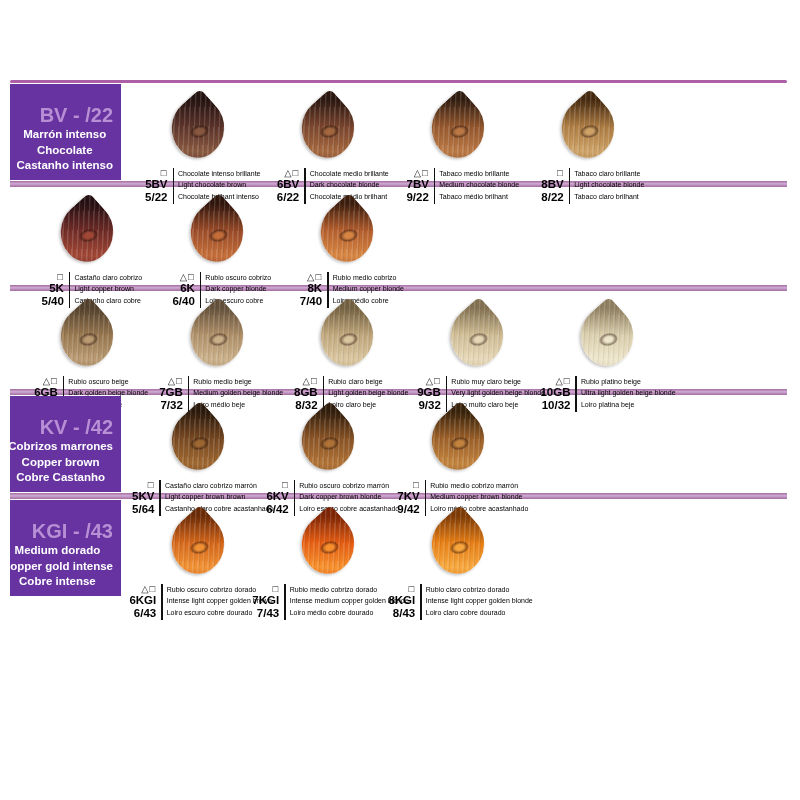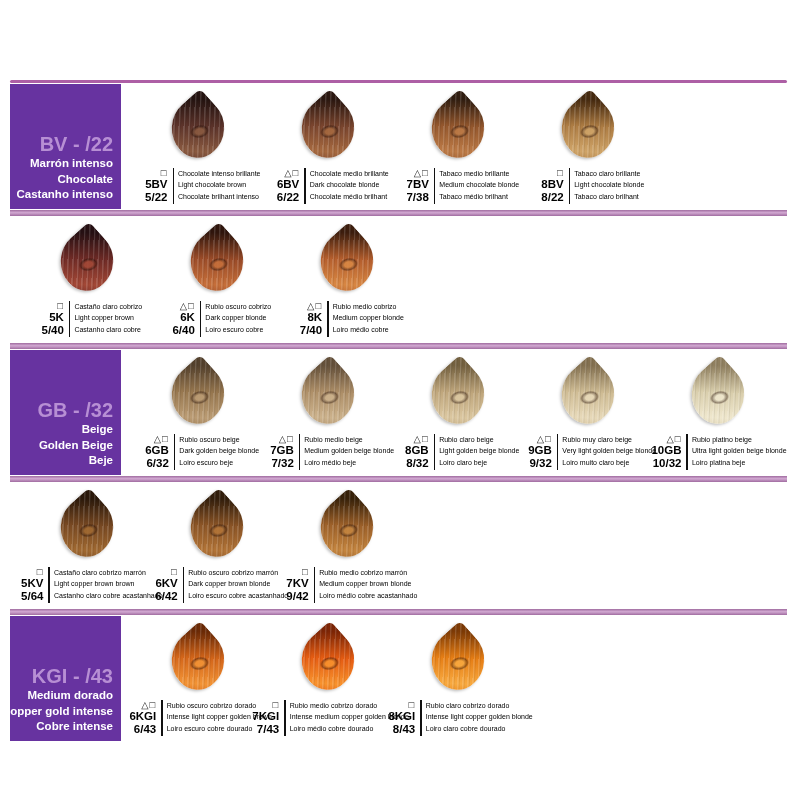--- a/index.html
+++ b/index.html
@@ -10,38 +10,38 @@
     -webkit-font-smoothing:antialiased;
   }
   .chart{
     position:absolute;left:10px;top:80px;width:777px;
   }
   .top-line{
     height:3px;border-radius:2px;margin-bottom:1px;
     background:var(--top-line,#ad5fa5);
   }
   .row{
-    display:flex;height:125px;background:#ffffff;
+    display:flex;height:96px;background:#ffffff;
   }
   .row-divider{
     height:6px;margin:1px 0;
     background:linear-gradient(to bottom, var(--divider-dark,#a06ca0), var(--divider-light,#d2a9d2) 45%, var(--divider-dark,#a06ca0));
   }
   .sidebar{
     width:111px;min-width:111px;box-sizing:border-box;
     background:var(--sidebar,#6733a0);
     display:flex;flex-direction:column;justify-content:flex-end;align-items:flex-end;
     padding:0 8px 7px 2px;
   }
   .row-title{
     margin:0 0 2px 0;font-size:20px;font-weight:bold;line-height:1;
     color:var(--row-title,#b78fd4);
     white-space:nowrap;
   }
-  .row-subtitles{text-align:right;}
+  .row-subtitles{text-align:center;}
   .subtitle{
     margin:0;font-size:11.5px;font-weight:bold;line-height:1.32;
     color:var(--sidebar-text,#ffffff);white-space:nowrap;
   }
   .cells{
     flex:1;display:flex;padding-left:12px;align-items:flex-start;
   }
   .cell{
     width:130px;min-width:130px;display:flex;flex-direction:column;align-items:center;
   }
@@ -144,21 +144,21 @@
 
   <div class="cell">
     <div class="swatch-wrap">
       <div class="swatch" style="background: repeating-linear-gradient(45deg, rgba(255, 255, 255, 0.14) 0px, rgba(255, 255, 255, 0.14) 1px, rgba(0, 0, 0, 0.07) 2px, rgba(0, 0, 0, 0) 3px, rgba(0, 0, 0, 0) 5px), linear-gradient(135deg, rgb(48, 29, 16) 0%, rgb(48, 29, 16) 14%, rgb(148, 87, 45) 48%, rgb(188, 122, 70) 80%, rgb(148, 87, 45) 100%);"></div>
       <div class="curl" style="background: radial-gradient(closest-side, rgb(188, 122, 70) 0%, rgb(188, 122, 70) 32%, rgba(30, 8, 0, 0.45) 62%, rgba(30, 8, 0, 0) 78%);"></div>
     </div>
     <div class="label">
       <div class="codes">
         <div class="icons"><span>△</span><span>□</span></div>
         <div class="code">7BV</div>
-        <div class="fraction">7/38</div>
+        <div class="fraction">9/22</div>
       </div>
       <div class="vline"></div>
       <div class="names">
               <p>Tabaco medio brillante</p>
               <p>Medium chocolate blonde</p>
               <p>Tabaco médio brilhant</p>
             </div>
     </div>
   </div>
 
@@ -242,28 +242,20 @@
               <p>Rubio medio cobrizo</p>
               <p>Medium copper blonde</p>
               <p>Loiro médio cobre</p>
             </div>
     </div>
   </div>
 </div>
   </section>
 <div class="row-divider"></div>
   <section class="row">
-    <aside class="sidebar">
-      <h2 class="row-title">GB - /32</h2>
-      <div class="row-subtitles">
-          <p class="subtitle">Beige</p>
-          <p class="subtitle">Golden Beige</p>
-          <p class="subtitle">Beje</p>
-        </div>
-    </aside>
     <div class="cells">
   <div class="cell">
     <div class="swatch-wrap">
       <div class="swatch" style="background: repeating-linear-gradient(45deg, rgba(255, 255, 255, 0.14) 0px, rgba(255, 255, 255, 0.14) 1px, rgba(0, 0, 0, 0.07) 2px, rgba(0, 0, 0, 0) 3px, rgba(0, 0, 0, 0) 5px), linear-gradient(135deg, rgb(83, 64, 44) 0%, rgb(83, 64, 44) 14%, rgb(151, 119, 79) 48%, rgb(187, 156, 116) 80%, rgb(151, 119, 79) 100%);"></div>
       <div class="curl" style="background: radial-gradient(closest-side, rgb(187, 156, 116) 0%, rgb(187, 156, 116) 32%, rgba(30, 8, 0, 0.45) 62%, rgba(30, 8, 0, 0) 78%);"></div>
     </div>
     <div class="label">
       <div class="codes">
         <div class="icons"><span>△</span><span>□</span></div>
         <div class="code">6GB</div>
@@ -354,20 +346,28 @@
               <p>Rubio platino beige</p>
               <p>Ultra light golden beige blonde</p>
               <p>Loiro platina beje</p>
             </div>
     </div>
   </div>
 </div>
   </section>
 <div class="row-divider"></div>
   <section class="row">
+    <aside class="sidebar">
+      <h2 class="row-title">KV - /42</h2>
+      <div class="row-subtitles">
+          <p class="subtitle">Cobrizos marrones</p>
+          <p class="subtitle">Copper  brown</p>
+          <p class="subtitle">Cobre Castanho</p>
+        </div>
+    </aside>
     <div class="cells">
   <div class="cell">
     <div class="swatch-wrap">
       <div class="swatch" style="background: repeating-linear-gradient(45deg, rgba(255, 255, 255, 0.14) 0px, rgba(255, 255, 255, 0.14) 1px, rgba(0, 0, 0, 0.07) 2px, rgba(0, 0, 0, 0) 3px, rgba(0, 0, 0, 0) 5px), linear-gradient(135deg, rgb(42, 24, 10) 0%, rgb(42, 24, 10) 14%, rgb(119, 72, 34) 48%, rgb(160, 105, 49) 80%, rgb(119, 72, 34) 100%);"></div>
       <div class="curl" style="background: radial-gradient(closest-side, rgb(160, 105, 49) 0%, rgb(160, 105, 49) 32%, rgba(30, 8, 0, 0.45) 62%, rgba(30, 8, 0, 0) 78%);"></div>
     </div>
     <div class="label">
       <div class="codes">
         <div class="icons"><span>□</span></div>
         <div class="code">5KV</div>

